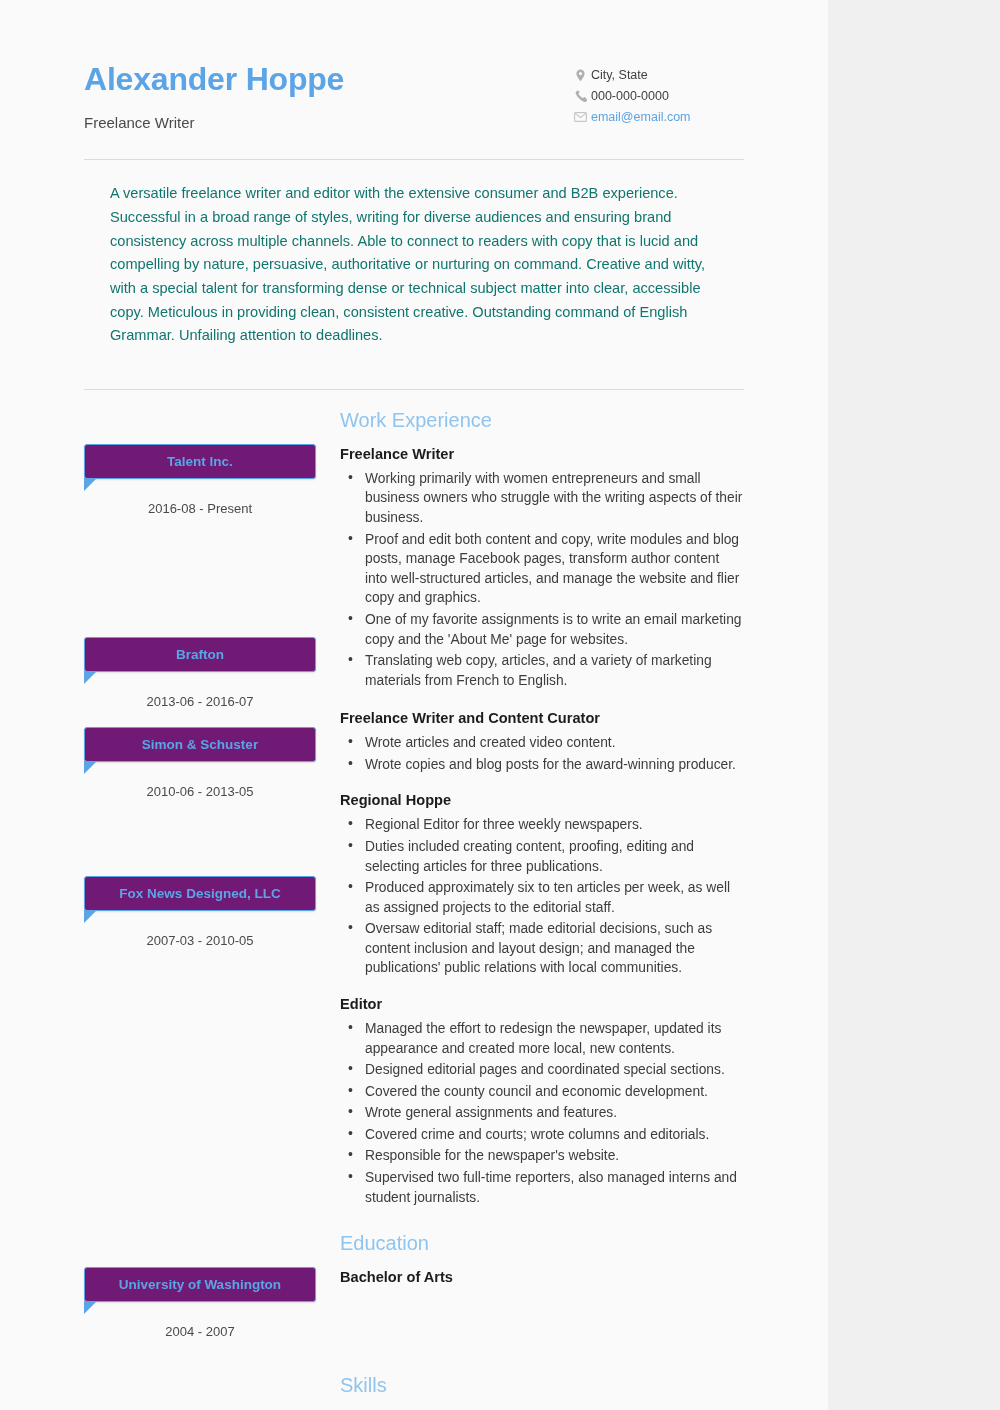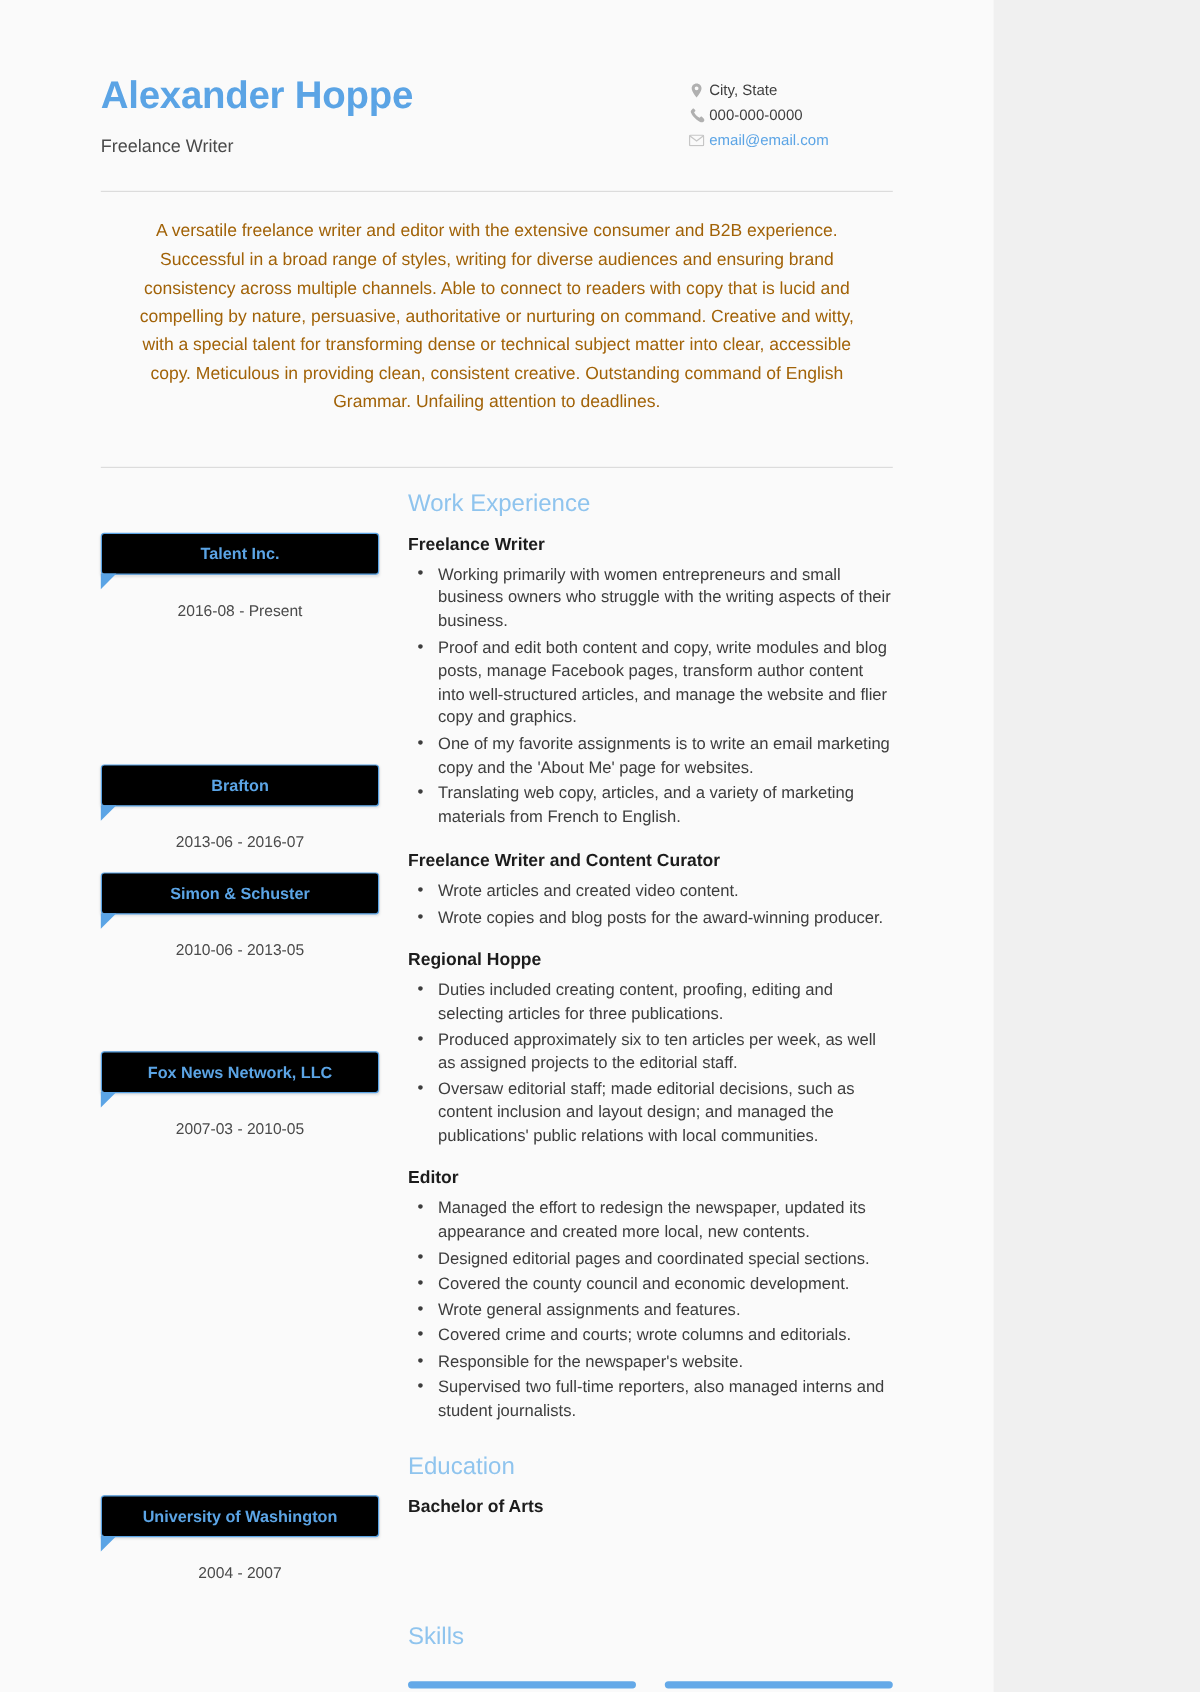--- a/index.html
+++ b/index.html
@@ -79,24 +79,23 @@
     background: #dcdcdc;
     width: 100%;
   }
   .divider.d1 { margin-top: 28px; }
   .divider.d2 { margin-top: 23px; }
 
   
   .summary {
     font-size: 14.6px;
     line-height: 1.62;
-    color: #a16207;
+    color: #0f766e;
     padding: 22px 26px 0 26px;
     padding-bottom: 18px;
-    text-align: center;
   }
 
   
   .body-grid {
     display: grid;
     grid-template-columns: 232px 1fr;
     column-gap: 24px;
     padding-top: 20px;
   }
 
@@ -111,21 +110,21 @@
     margin-bottom: 16px;
   }
 
   
   .org-block { position: relative; }
 
   .org-bubble {
     position: relative;
     border: 1px solid #5ba4e5;
     border-radius: 3px;
-    background: #000000;
+    background: #701a75;
     text-align: center;
     padding: 9px 8px;
     font-size: 13.5px;
     font-weight: bold;
     color: #5ba4e5;
     box-shadow: 0 1px 2px rgba(0,0,0,0.10);
   }
 
   .org-bubble::after {
     content: "";
@@ -275,21 +274,21 @@
       <div style="height:18px"></div>
 
       <div class="org-block">
         <div class="org-bubble">Simon &amp; Schuster</div>
         <div class="org-date">2010-06 - 2013-05</div>
       </div>
 
       <div style="height:77px"></div>
 
       <div class="org-block">
-        <div class="org-bubble">Fox News Network, LLC</div>
+        <div class="org-bubble">Fox News Designed, LLC</div>
         <div class="org-date">2007-03 - 2010-05</div>
       </div>
     </div>
 
     <div class="right-col">
       <div class="section-head">Work Experience</div>
 
       <div class="entry">
         <div class="entry-title">Freelance Writer</div>
         <ul class="bullets">
@@ -308,20 +307,21 @@
           <li>Wrote articles and created video content.</li>
           <li>Wrote copies and blog posts for the award-winning producer.</li>
         </ul>
       </div>
 
       <div style="height:14px"></div>
 
       <div class="entry">
         <div class="entry-title">Regional Hoppe</div>
         <ul class="bullets">
+          <li>Regional Editor for three weekly newspapers.</li>
           <li>Duties included creating content, proofing, editing and selecting articles for three publications.</li>
           <li>Produced approximately six to ten articles per week, as well as assigned projects to the editorial staff.</li>
           <li>Oversaw editorial staff; made editorial decisions, such as content inclusion and layout design; and managed the publications' public relations with local communities.</li>
         </ul>
       </div>
 
       <div style="height:14px"></div>
 
       <div class="entry">
         <div class="entry-title">Editor</div>

